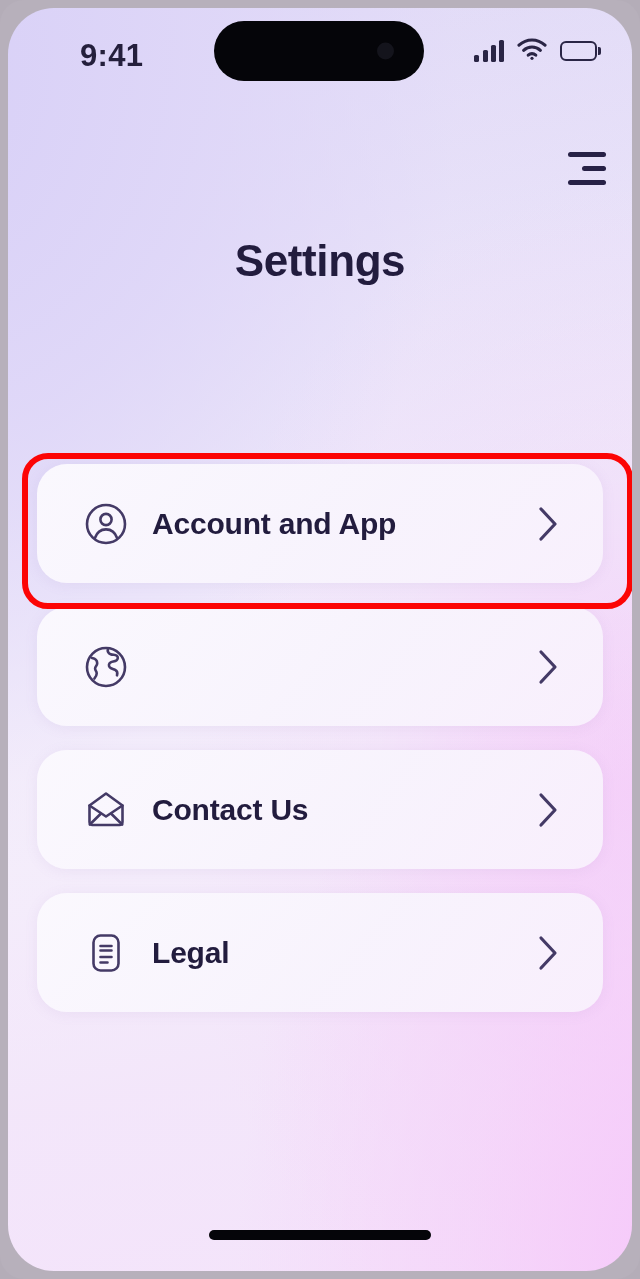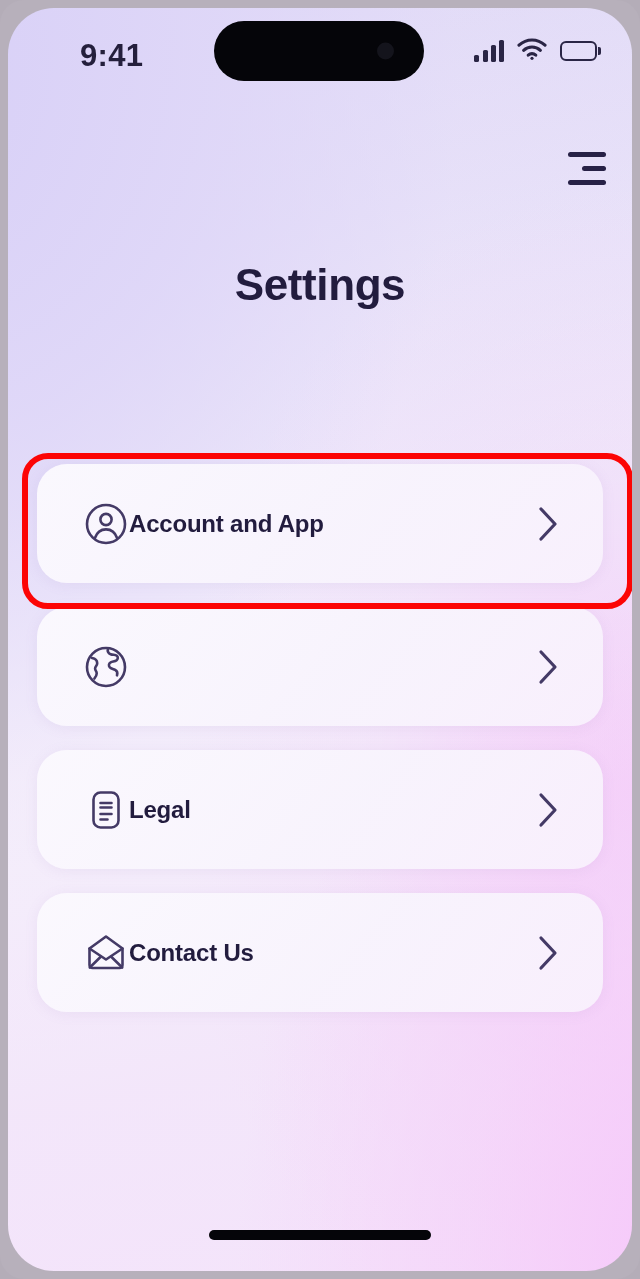--- a/index.html
+++ b/index.html
@@ -72,42 +72,43 @@
   }
   #menu-button span{ display:block; height:5px; background:#272146; border-radius:3px; }
   #menu-button span:nth-child(1){ width:38px; }
   #menu-button span:nth-child(2){ width:24px; }
   #menu-button span:nth-child(3){ width:38px; }
 
   
   #page-title{
     position:absolute; left:0; top:228px; width:624px;
     text-align:center; font-size:44px; font-weight:800;
-    letter-spacing:-.4px; color:#221c3e;margin-top:24px;
+    letter-spacing:-.4px; color:#221c3e;
   }
 
   
   #settings-list{
     position:absolute; left:29px; top:456px; width:566px;
   }
   .setting-card{
     position:relative;
     height:119px; margin-bottom:24px;
     border-radius:30px;
     background:linear-gradient(135deg, rgba(251,249,254,.97) 0%, rgba(248,244,253,.94) 55%, rgba(249,242,253,.9) 100%);
     box-shadow:0 2px 14px rgba(140,115,175,.09);
     display:flex; align-items:center; cursor:pointer;
   }
   .card-icon{
     width:46px; height:46px; margin-left:46px; flex:0 0 auto;
     display:flex; align-items:center; justify-content:center;
   }
   .card-icon svg{ width:44px; height:44px; display:block; }
   .card-label{
-    font-size:24px; font-weight:600; letter-spacing:-.2px; color:#221c3e;
+    margin-left:23px;
+    font-size:30px; font-weight:600; letter-spacing:-.2px; color:#221c3e;
     white-space:nowrap;
   }
   .card-badge{
     margin-left:22px;
     background:#e6dffa;
     color:#221c3e;
     font-size:21px; font-weight:500;
     padding:12px 27px; border-radius:22px;
     white-space:nowrap;
   }
@@ -202,48 +203,48 @@
         <span class="card-chevron">
           <svg viewBox="0 0 26 40" fill="none">
             <path d="M6 5 L20 20 L6 35" stroke="#443a66" stroke-width="3.2" stroke-linecap="round" stroke-linejoin="round"></path>
           </svg>
         </span>
       </div>
 
       <div class="setting-card">
         <span class="card-icon">
           <svg viewBox="0 0 44 44" fill="none">
-            <rect x="9.5" y="4.5" width="25" height="35" rx="7" stroke="#443a66" stroke-width="2.6"></rect>
-            <path d="M16.5 15h11M16.5 19.5h11M16.5 26h11M16.5 31.5h7" stroke="#443a66" stroke-width="2.6" stroke-linecap="round"></path>
-          </svg>
-        </span>
-        <span class="card-label">Legal</span>
-        <span class="card-chevron">
-          <svg viewBox="0 0 26 40" fill="none">
-            <path d="M6 5 L20 20 L6 35" stroke="#443a66" stroke-width="3.2" stroke-linecap="round" stroke-linejoin="round"></path>
-          </svg>
-        </span>
-      </div>
-
-      <div class="setting-card">
-        <span class="card-icon">
-          <svg viewBox="0 0 44 44" fill="none">
             <path d="M5.5 17.5 22 5.5l16.5 12v16.5a3 3 0 0 1-3 3h-27a3 3 0 0 1-3-3V17.5Z" stroke="#443a66" stroke-width="2.6" stroke-linejoin="round"></path>
             <path d="M5.5 17.5 22 28.5l16.5-11" stroke="#443a66" stroke-width="2.6" stroke-linecap="round" stroke-linejoin="round"></path>
             <path d="M5.8 36.5 16.5 26M38.2 36.5 27.5 26" stroke="#443a66" stroke-width="2.6" stroke-linecap="round"></path>
           </svg>
         </span>
         <span class="card-label">Contact Us</span>
         <span class="card-chevron">
           <svg viewBox="0 0 26 40" fill="none">
             <path d="M6 5 L20 20 L6 35" stroke="#443a66" stroke-width="3.2" stroke-linecap="round" stroke-linejoin="round"></path>
           </svg>
         </span>
       </div>
 
+      <div class="setting-card">
+        <span class="card-icon">
+          <svg viewBox="0 0 44 44" fill="none">
+            <rect x="9.5" y="4.5" width="25" height="35" rx="7" stroke="#443a66" stroke-width="2.6"></rect>
+            <path d="M16.5 15h11M16.5 19.5h11M16.5 26h11M16.5 31.5h7" stroke="#443a66" stroke-width="2.6" stroke-linecap="round"></path>
+          </svg>
+        </span>
+        <span class="card-label">Legal</span>
+        <span class="card-chevron">
+          <svg viewBox="0 0 26 40" fill="none">
+            <path d="M6 5 L20 20 L6 35" stroke="#443a66" stroke-width="3.2" stroke-linecap="round" stroke-linejoin="round"></path>
+          </svg>
+        </span>
+      </div>
+
     </div>
 
     <div id="highlight-box"></div>
 
     <div id="home-indicator"></div>
 
   </div>
 </div>
 
 </body></html>

